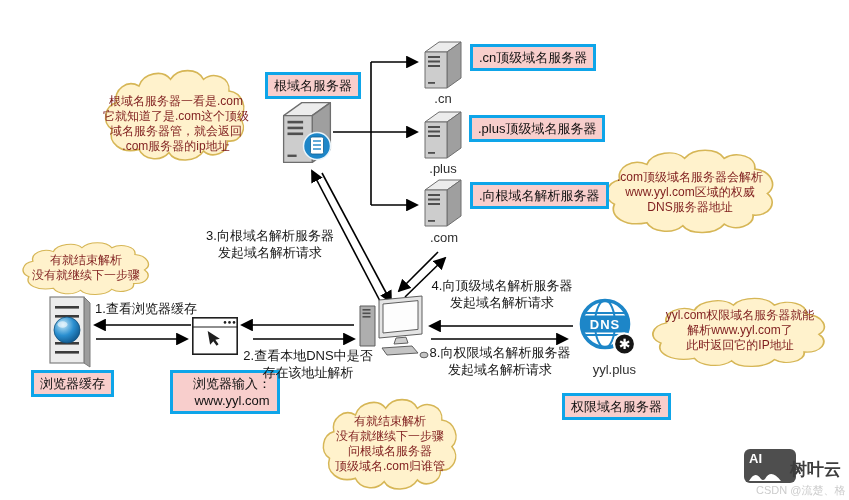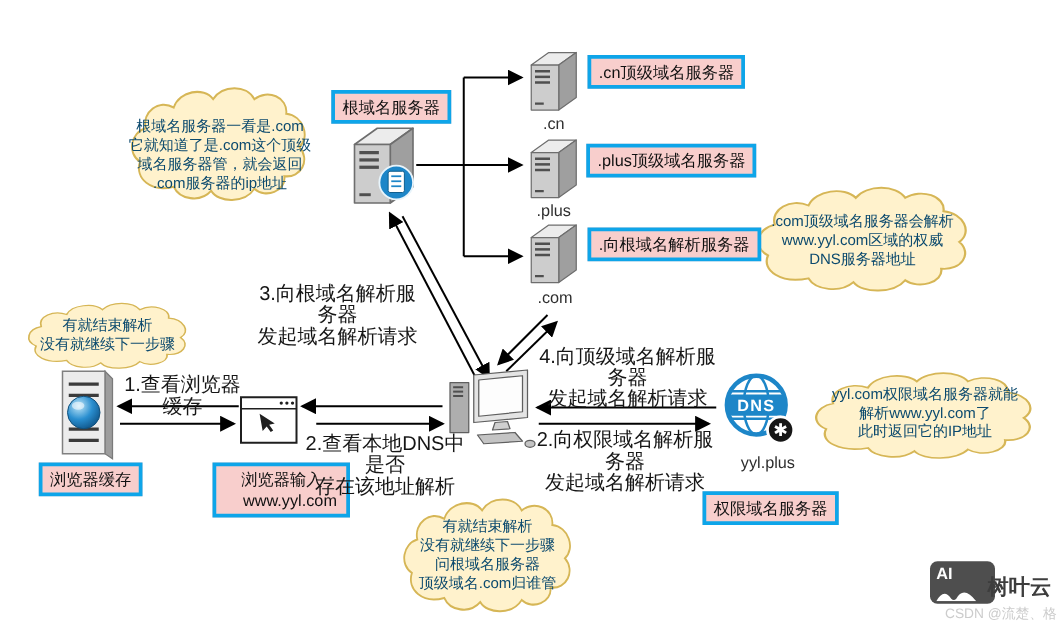--- a/index.html
+++ b/index.html
@@ -7,25 +7,25 @@
     position:relative;width:849px;height:500px;overflow:hidden;background:#ffffff;
     font-family:"Liberation Sans","DejaVu Sans",sans-serif;color:#1f1f1f;
   }
   #diagram-svg{position:absolute;left:0;top:0;}
   .lbl{
     position:absolute;display:inline-block;background:#f8cecc;border:3px solid #0ea5e9;
     color:#111;font-size:13px;line-height:17px;padding:2px 6px;text-align:center;
     white-space:pre-line;box-sizing:border-box;
   }
   .txt{
-    position:absolute;color:#161616;font-size:16px;line-height:17px;text-align:center;
+    position:absolute;color:#161616;font-size:13px;line-height:17px;text-align:center;
     white-space:pre-line;
   }
   .cloud-txt{
-    position:absolute;color:#0c4a6e;font-size:12px;line-height:15px;text-align:center;
+    position:absolute;color:#7f1d1d;font-size:12px;line-height:15px;text-align:center;
     white-space:pre-line;
   }
   .cap{position:absolute;color:#2f2f2f;font-size:13px;text-align:center;}
   .dns-word{
     position:absolute;left:582px;top:316px;width:46px;height:18px;line-height:18px;
     text-align:center;color:#fff;font-weight:bold;font-size:13px;letter-spacing:1px;
   }
   .dns-star{
     position:absolute;left:614px;top:335px;width:21px;height:18px;line-height:18px;
     text-align:center;color:#fff;font-weight:bold;font-size:14px;
@@ -173,21 +173,21 @@
 www.yyl.com</div>
   <div class="lbl" style="left:562px;top:393px;">权限域名服务器</div>
 
   <div class="txt" style="left:94px;top:300px;width:104px;">1.查看浏览器缓存</div>
   <div class="txt" style="left:242px;top:347px;width:132px;">2.查看本地DNS中是否
 存在该地址解析</div>
   <div class="txt" style="left:204px;top:227px;width:132px;">3.向根域名解析服务器
 发起域名解析请求</div>
   <div class="txt" style="left:430px;top:277px;width:144px;">4.向顶级域名解析服务器
 发起域名解析请求</div>
-  <div class="txt" style="left:426px;top:344px;width:148px;">2.向权限域名解析服务器
+  <div class="txt" style="left:426px;top:344px;width:148px;">8.向权限域名解析服务器
 发起域名解析请求</div>
 
   <div class="cap" style="left:422px;top:91px;width:42px;">.cn</div>
   <div class="cap" style="left:418px;top:161px;width:50px;">.plus</div>
   <div class="cap" style="left:420px;top:230px;width:48px;">.com</div>
   <div class="cap" style="left:578px;top:362px;width:58px;text-align:right;">yyl.plus</div>
 
   <div class="cloud-txt" style="left:96px;top:94px;width:160px;">根域名服务器一看是.com
 它就知道了是.com这个顶级
 域名服务器管，就会返回

